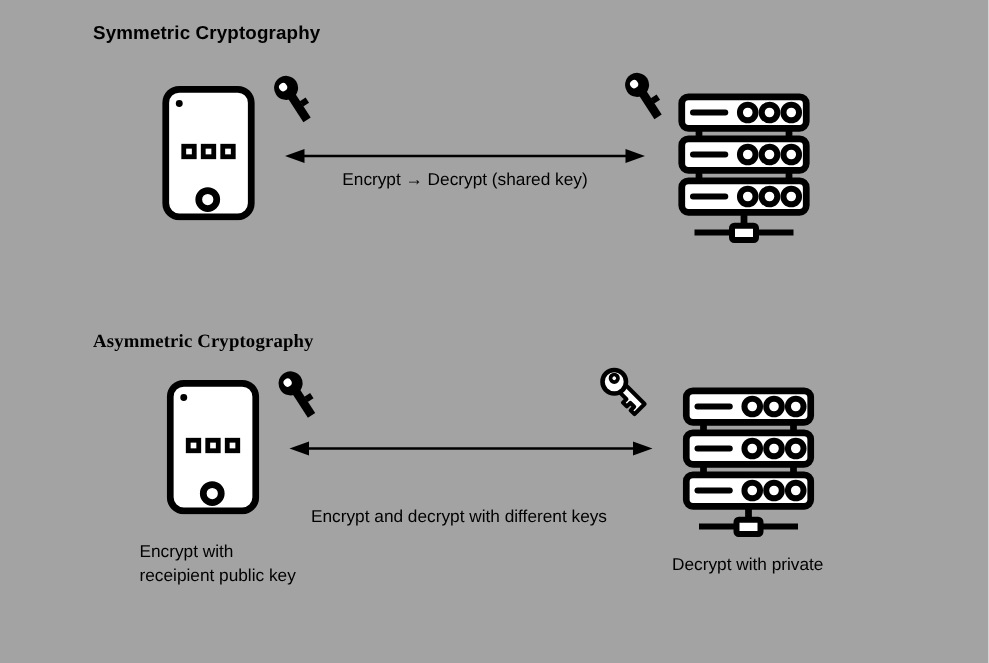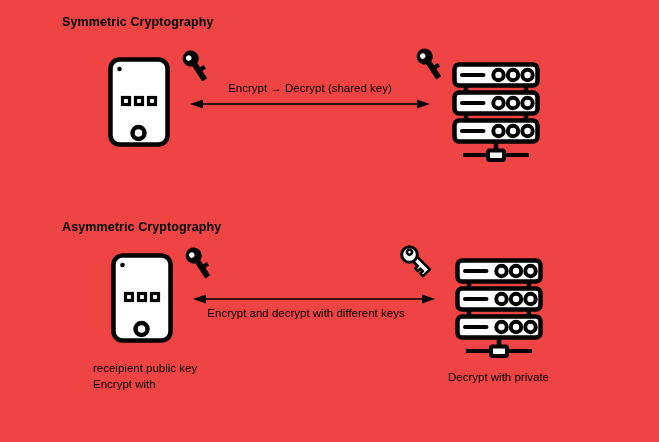--- a/index.html
+++ b/index.html
@@ -1,22 +1,22 @@
 <!DOCTYPE html>
 <html><head>
 <meta charset="utf-8">
 <style>
   html,body{margin:0;padding:0;background:#fff;}
   .canvas{
-    position:relative;width:659px;height:442px;background:#ef4444;overflow:hidden;
+    position:relative;width:659px;height:442px;background:#a3a3a3;overflow:hidden;
     font-family:"Liberation Sans","DejaVu Sans",sans-serif;color:#000;
   }
   .abs{position:absolute;}
   .title{font-size:12.5px;font-weight:bold;letter-spacing:.1px;white-space:nowrap;}
-  .arrow-label{font-size:11.5px;text-align:center;white-space:nowrap;}
+  .arrow-label{font-size:11.5px;text-align:center;white-space:nowrap;margin-top:32px;}
   .caption{font-size:11.5px;line-height:16px;white-space:nowrap;}
   svg{display:block;}
 </style>
 </head>
 <body>
 
 <div class="canvas">
 
   <svg width="0" height="0" style="position:absolute" aria-hidden="true">
     <defs>
@@ -97,21 +97,21 @@
     <svg class="abs" style="left:416px;top:48px;" width="26" height="38" viewBox="0 0 26 38">
         <use href="#key-filled-icon"></use>
       </svg>
 
     <svg class="abs" style="left:452px;top:62px;" width="88" height="102" viewBox="0 0 88 102">
         <use href="#server-icon"></use>
       </svg>
   </section>
 
   <section>
-    <div class="abs title" style="left:62px;top:220px;">Asymmetric Cryptography</div>
+    <div class="abs title" style="left:62px;top:220px;font-family:Liberation Serif, serif;">Asymmetric Cryptography</div>
 
     <svg class="abs" style="left:111px;top:253px;" width="62" height="90" viewBox="0 0 62 90">
         <use href="#tablet-icon"></use>
       </svg>
 
     <svg class="abs" style="left:185px;top:247px;" width="26" height="38" viewBox="0 0 26 38">
         <use href="#key-filled-icon"></use>
       </svg>
 
     <svg class="abs" style="left:192px;top:291px;" width="244" height="16" viewBox="0 0 244 16">
@@ -124,22 +124,22 @@
 
     <svg class="abs" style="left:399px;top:244px;" width="42" height="42" viewBox="0 0 44 44">
         <use href="#key-outline-icon"></use>
       </svg>
 
     <svg class="abs" style="left:455px;top:258px;" width="88" height="102" viewBox="0 0 88 102">
         <use href="#server-icon"></use>
       </svg>
 
     <div class="abs caption" style="left:93px;top:360px;">
+      <div>Encrypt with</div>
       <div>receipient public key</div>
-      <div>Encrypt with</div>
     </div>
 
     <div class="abs caption" style="left:448px;top:369px;">
       <div>Decrypt with private</div>
     </div>
   </section>
 
 </div>
 
 </body></html>

